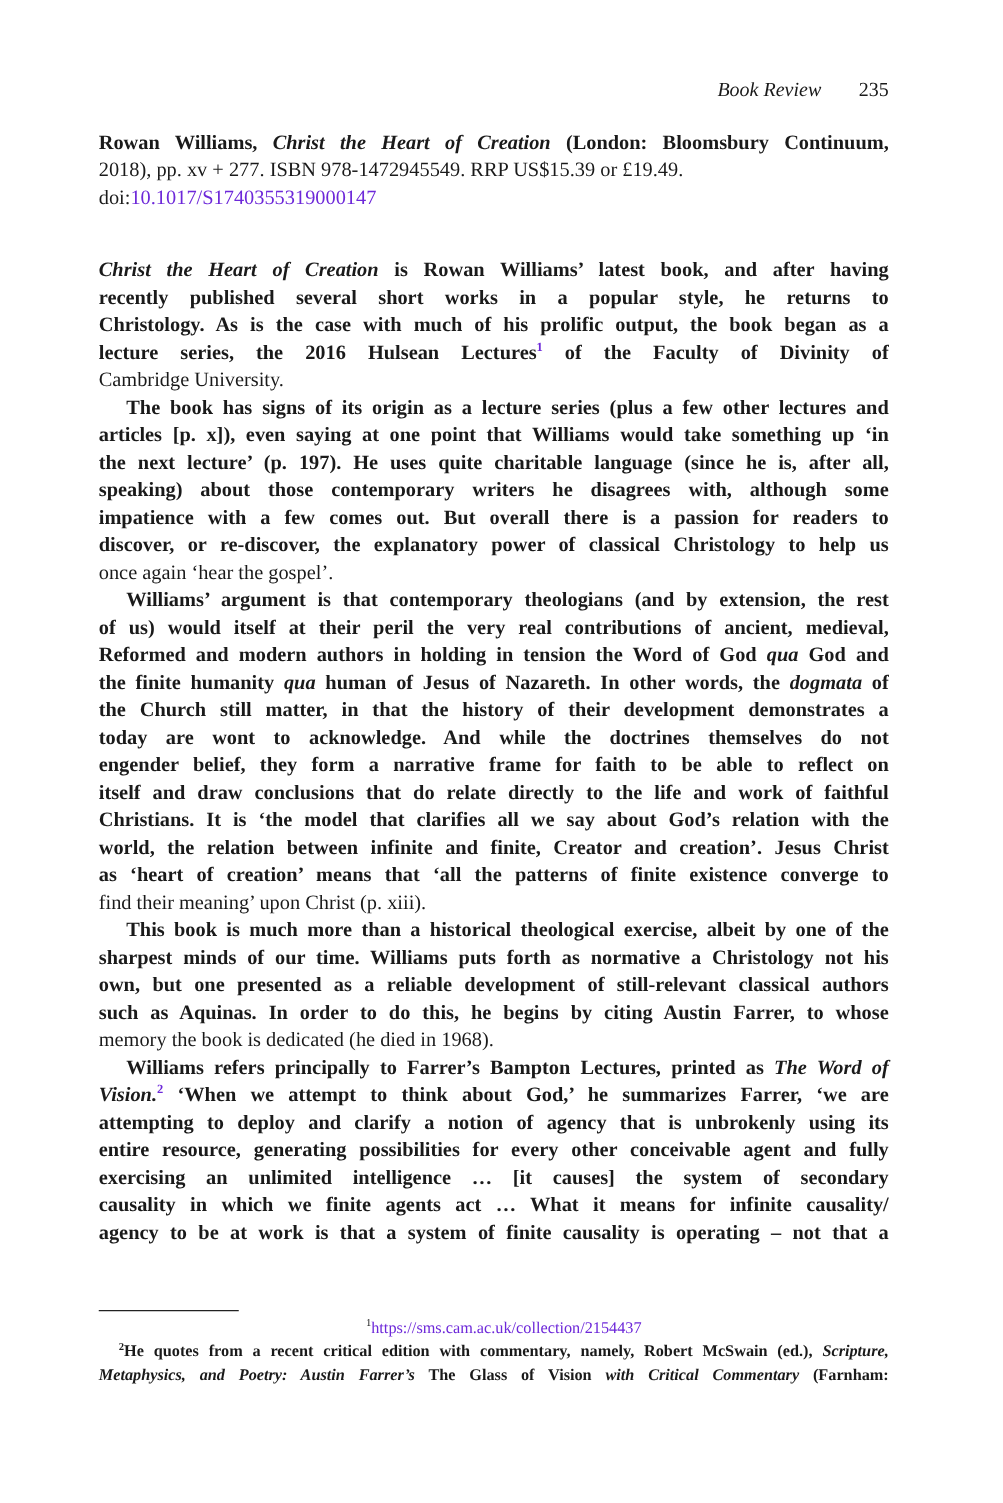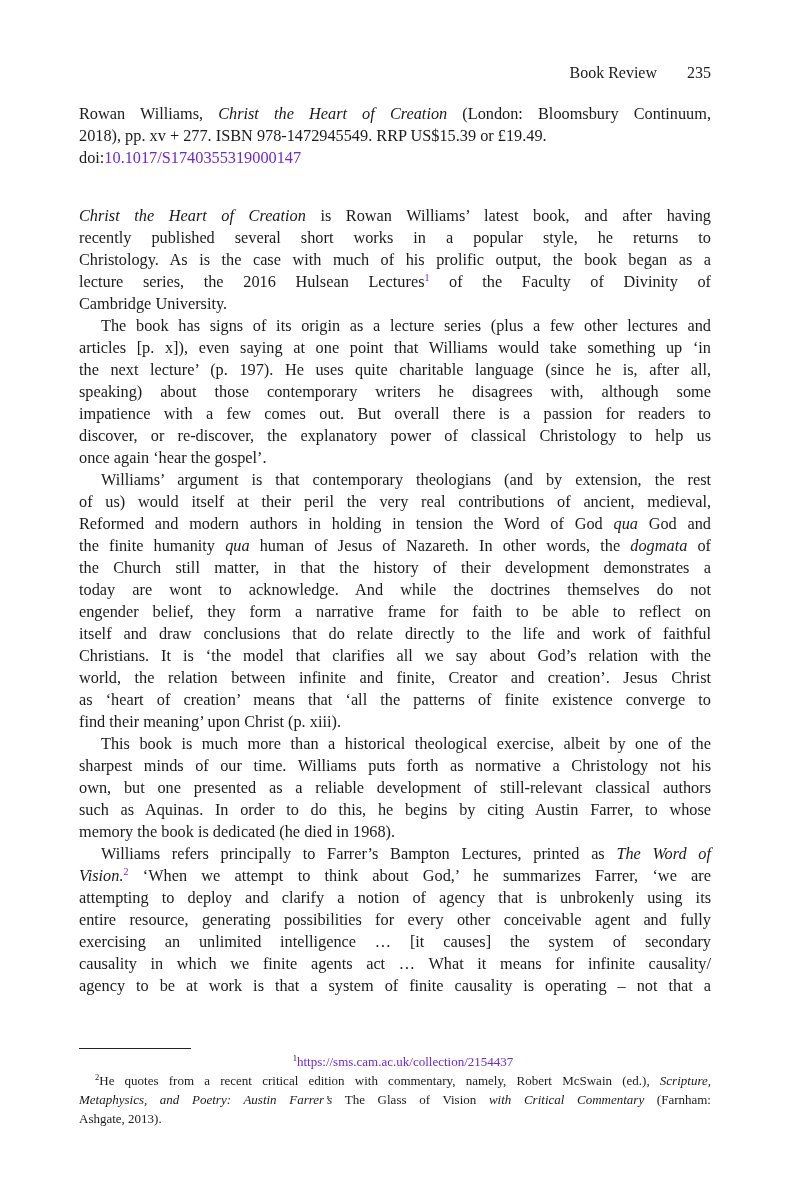--- a/index.html
+++ b/index.html
@@ -1,23 +1,23 @@
 <!DOCTYPE html>
 <html><head>
 <meta charset="utf-8">
 <style>
   html, body { margin: 0; padding: 0; background: #ffffff; }
   body { width: 802px; height: 1202px; position: relative; overflow: hidden;
          font-family: "Liberation Serif", "DejaVu Serif", serif; color: #1a1a1a; }
   .running-head { position: absolute; top: 64px; right: 91px; font-size: 16px; }
-  .running-head .section { margin-right: 30px; }
+  .running-head .section { font-style: italic; margin-right: 30px; }
   .citation { position: absolute; left: 79px; top: 103px; width: 632px; font-size: 16.3px; }
   .citation .ln, .body .ln { height: 22px; line-height: 22px; white-space: nowrap; }
   .body { position: absolute; left: 79px; top: 205px; width: 632px; font-size: 16.3px; }
-  .ln.j { text-align: justify; text-align-last: justify; }
+  .ln.j { text-align: justify; text-align-last: justify; font-weight: bold; }
   .ln.indent { padding-left: 22px; }
   a, .link { color: #6d28d9; text-decoration: none; }
   i { font-style: italic; }
   sup { font-size: 10px; line-height: 0; vertical-align: super; }
   .fn-rule { position: absolute; left: 79px; top: 1048px; width: 112px; height: 1px; background: #222; }
   .footnotes { position: absolute; left: 79px; top: 1052px; width: 632px; font-size: 13px; }
   .footnotes .ln { height: 19px; line-height: 19px; white-space: nowrap; }
   .footnotes .indent { padding-left: 16px; text-align: center; }
   .footnotes sup { font-size: 8.5px; }
 </style>
@@ -77,14 +77,13 @@
   <div class="ln j">causality in which we finite agents act … What it means for infinite causality/</div>
   <div class="ln j">agency to be at work is that a system of finite causality is operating – not that a</div>
 </div>
 
 <div class="fn-rule"></div>
 
 <div class="footnotes">
   <div class="ln indent"><sup>1</sup><a class="link">https://sms.cam.ac.uk/collection/2154437</a></div>
   <div class="ln j indent"><sup>2</sup><span>He quotes from a recent critical edition with commentary, namely, Robert McSwain (ed.), </span><i>Scripture,</i></div>
   <div class="ln j"><i>Metaphysics, and Poetry: Austin Farrer’s</i><span> The Glass of Vision </span><i>with Critical Commentary</i><span> (Farnham:</span></div>
-  <div class="ln">Ashgate, 2013).</div>
 </div>
 
 </body></html>

